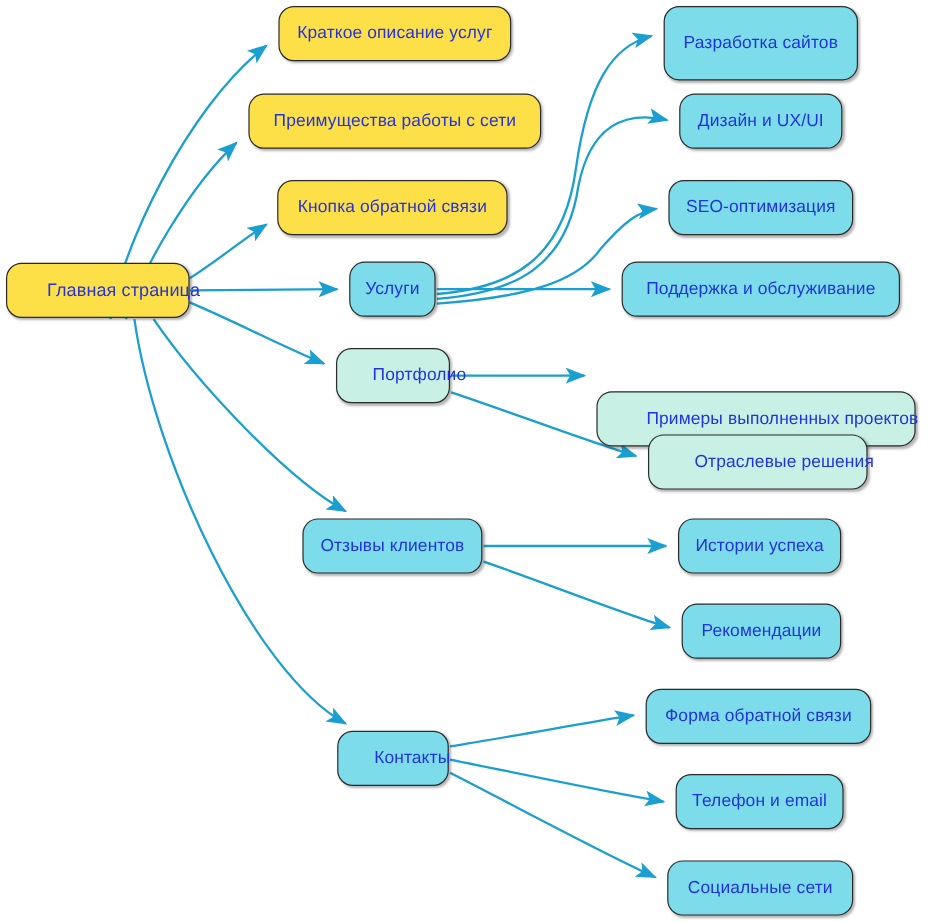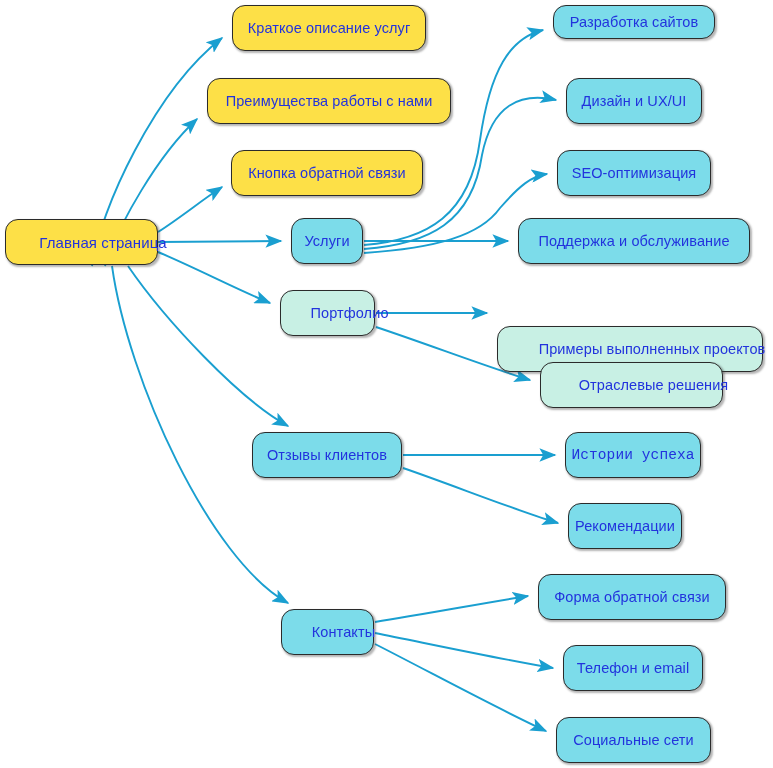--- a/index.html
+++ b/index.html
@@ -69,29 +69,29 @@
   </svg>
 
   <div id="node-layer">
       <div class="node fill-pink root" style="left: 5px; top: 219px; width: 153px; height: 46px; padding-left: 43px;">
         <span>Главная страница</span>
       </div>
       <div class="node fill-pink" style="left: 232px; top: 5px; width: 194px; height: 46px;">
         <span>Краткое описание услуг</span>
       </div>
       <div class="node fill-pink" style="left: 207px; top: 78px; width: 244px; height: 46px;">
-        <span>Преимущества работы с нами</span>
+        <span>Преимущества работы с сети</span>
       </div>
       <div class="node fill-pink" style="left: 231px; top: 150px; width: 192px; height: 46px;">
         <span>Кнопка обратной связи</span>
       </div>
       <div class="node fill-cyan" style="left: 291px; top: 218px; width: 72px; height: 46px;">
         <span>Услуги</span>
       </div>
-      <div class="node fill-cyan" style="left: 553px; top: 5px; width: 162px; height: 34px;">
+      <div class="node fill-cyan" style="left: 553px; top: 5px; width: 162px; height: 62px;">
         <span>Разработка сайтов</span>
       </div>
       <div class="node fill-cyan" style="left: 566px; top: 78px; width: 136px; height: 46px;">
         <span>Дизайн и UX/UI</span>
       </div>
       <div class="node fill-cyan" style="left: 557px; top: 150px; width: 154px; height: 46px;">
         <span>SEO-оптимизация</span>
       </div>
       <div class="node fill-cyan" style="left: 518px; top: 218px; width: 232px; height: 46px;">
         <span>Поддержка и обслуживание</span>
@@ -101,24 +101,24 @@
       </div>
       <div class="node fill-mint" style="left: 497px; top: 290px; width: 266px; height: 46px; margin-top: 36px;">
         <span>Примеры выполненных проектов</span>
       </div>
       <div class="node fill-mint" style="left: 540px; top: 362px; width: 183px; height: 46px;">
         <span>Отраслевые решения</span>
       </div>
       <div class="node fill-cyan" style="left: 252px; top: 432px; width: 150px; height: 46px;">
         <span>Отзывы клиентов</span>
       </div>
-      <div class="node fill-cyan" style="left: 565px; top: 432px; width: 136px; height: 46px; font-family: Liberation Mono, monospace;">
+      <div class="node fill-cyan" style="left: 565px; top: 432px; width: 136px; height: 46px;">
         <span>Истории успеха</span>
       </div>
-      <div class="node fill-cyan" style="left: 568px; top: 503px; width: 114px; height: 46px;">
+      <div class="node fill-cyan" style="left: 568px; top: 503px; width: 133px; height: 46px;">
         <span>Рекомендации</span>
       </div>
       <div class="node fill-cyan" style="left: 281px; top: 609px; width: 93px; height: 46px; padding-left: 32px;">
         <span>Контакты</span>
       </div>
       <div class="node fill-cyan" style="left: 538px; top: 574px; width: 188px; height: 46px;">
         <span>Форма обратной связи</span>
       </div>
       <div class="node fill-cyan" style="left: 563px; top: 645px; width: 140px; height: 46px;">
         <span>Телефон и email</span>

